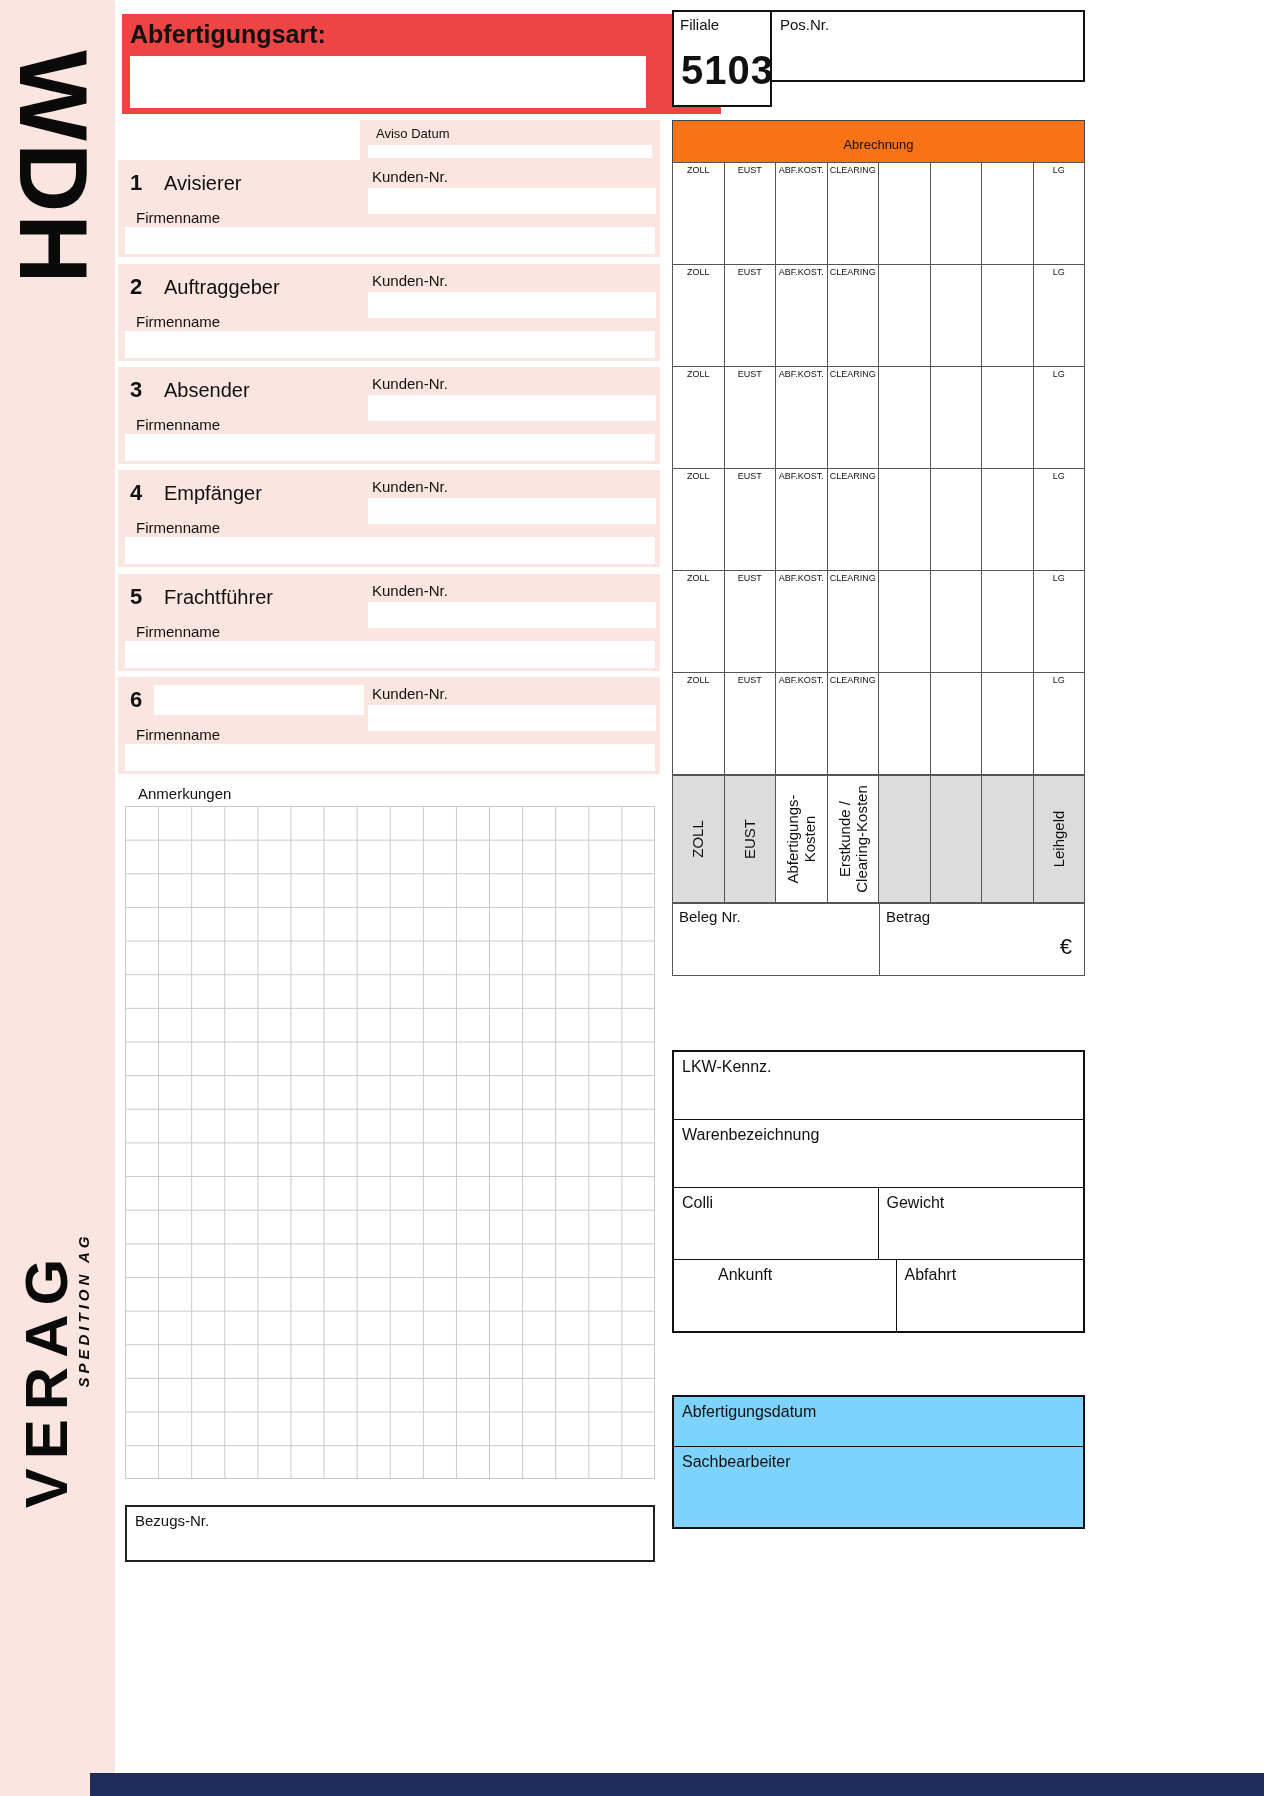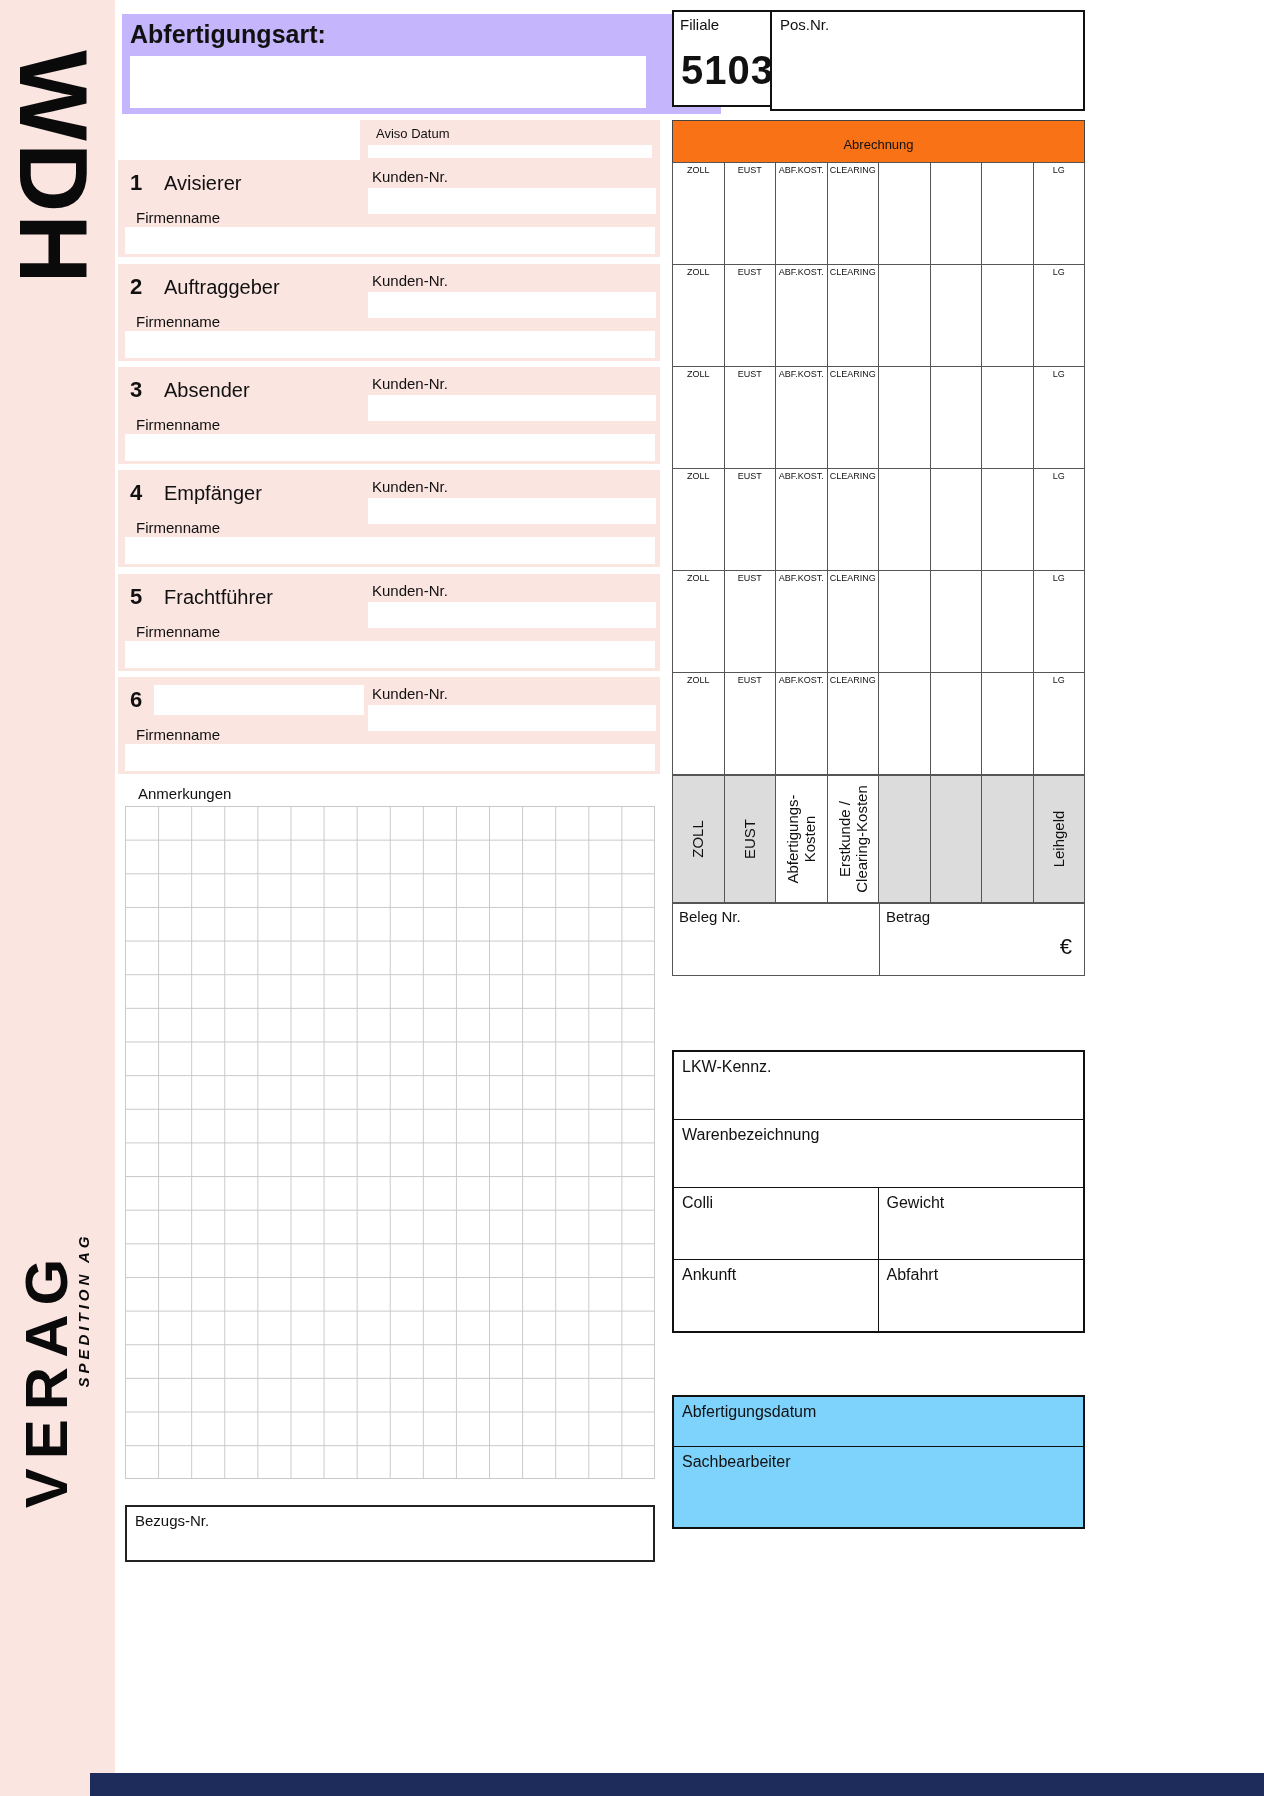--- a/index.html
+++ b/index.html
@@ -22,28 +22,28 @@
     letter-spacing:9px; color:#0a0a0a; white-space:nowrap;
   }
   .spedition {
     position:absolute; left:-24px; top:1300px; width:215px; height:20px; line-height:20px;
     text-align:center; transform:rotate(-90deg); font-size:15px; font-weight:bold; font-style:italic;
     letter-spacing:4px; color:#0a0a0a; white-space:nowrap;
   }
   .bottombar { position:absolute; left:90px; top:1773px; width:1174px; height:23px; background:#1e2c5c; }
 
   
-  .abfart-box { position:absolute; left:122px; top:14px; width:599px; height:100px; background:#c4b5fd;padding-left:24px; }
+  .abfart-box { position:absolute; left:122px; top:14px; width:599px; height:100px; background:#ef4444;padding-left:24px; }
   .abfart-label { position:absolute; left:8px; top:6px; font-size:25px; font-weight:bold; }
   .abfart-input { position:absolute; left:8px; top:42px; width:516px; height:52px; background:#ffffff; }
 
   .filiale-box { position:absolute; left:672px; top:10px; width:100px; height:97px; border:2px solid #111; background:#fff; }
   .filiale-label { position:absolute; left:6px; top:4px; font-size:15px; }
   .filiale-number { position:absolute; left:7px; top:36px; font-size:40px; font-weight:bold; letter-spacing:1px; }
-  .posnr-box { position:absolute; left:770px; top:10px; width:315px; height:101px; border:2px solid #111; background:#fff; }
+  .posnr-box { position:absolute; left:770px; top:10px; width:315px; height:72px; border:2px solid #111; background:#fff; }
   .posnr-label { position:absolute; left:8px; top:4px; font-size:15px; }
 
   
   .aviso { position:absolute; left:360px; top:120px; width:300px; height:40px; background:#fbe5e1; }
   .aviso-label { position:absolute; left:16px; top:6px; font-size:13px; }
   .aviso-input { position:absolute; left:8px; top:25px; width:284px; height:13px; background:#ffffff; }
 
   
   .ab-title { position:absolute; left:672px; top:120px; width:413px; height:48px; background:#f97316;
     border:1px solid #444; font-size:13px; display:flex; align-items:center; justify-content:center; }
@@ -86,21 +86,21 @@
     border-right:1px solid #c9c9c9; border-bottom:1px solid #c9c9c9; }
 
   
   .ship { position:absolute; left:672px; top:1050px; width:413px; border:2px solid #111; background:#fff; }
   .ship-row { position:relative; border-bottom:1px solid #111; }
   .ship-row:last-child { border-bottom:none; }
   .ship-label { position:absolute; left:8px; top:6px; font-size:16px; }
   .ship-split { display:flex; }
   .ship-cell { position:relative; flex:0 0 50%;text-align:center; }
   .ship-cell.first { border-right:1px solid #111; }
-  .h68 { height:68px; } .h72 { height:72px; } .h71 { height:71px; }
+  .h68 { height:68px; } .h72 { height:72px; } .h71 { height:71px;margin-left:36px; }
 
   
   .proc { position:absolute; left:672px; top:1395px; width:413px; border:2px solid #111; background:#7dd3fc; }
   .proc-row { position:relative; border-bottom:1px solid #111; }
   .proc-row:last-child { border-bottom:none; }
   .h50 { height:50px; } .h80 { height:80px; }
 
   
   .bezug-box { position:absolute; left:125px; top:1505px; width:530px; height:57px; border:2px solid #222; background:#fff; }
   .bezug-label { position:absolute; left:8px; top:5px; font-size:15px; }

